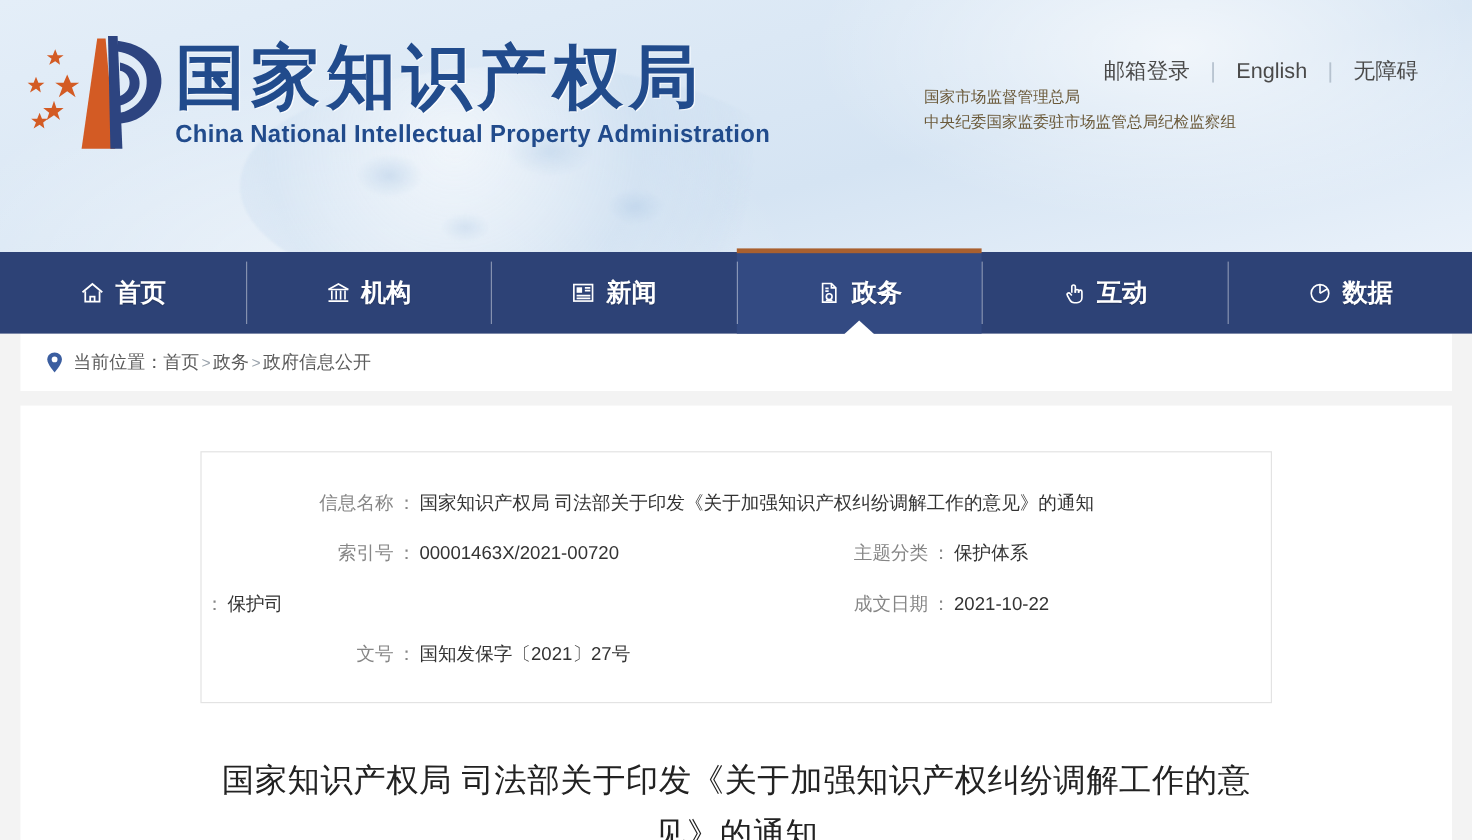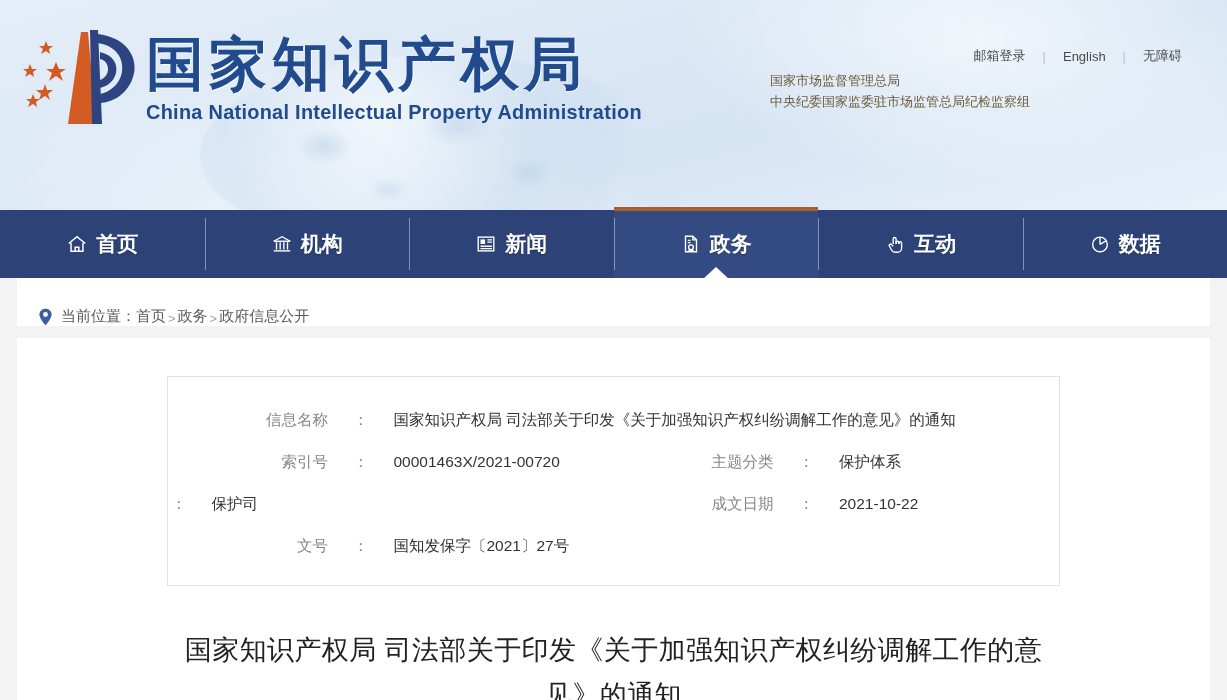--- a/index.html
+++ b/index.html
@@ -71,21 +71,21 @@
     white-space: nowrap;
     transform: scaleX(0.97);
     transform-origin: left center;
   }
 
   .top-links {
     position: absolute;
     right: 28px; top: 47px;
     display: flex;
     align-items: center;
-    font-size: 13px;
+    font-size: 18px;
     color: #4a4a4a;
   }
   .top-links a { color: #4a4a4a; text-decoration: none; padding: 0 17px; }
   .top-links .sep { color: #b6c2cf; }
 
   .affil {
     position: absolute;
     left: 770px; top: 70px;
     font-size: 13px;
     line-height: 21px;
@@ -173,21 +173,21 @@
   
   .crumb-wrap {
     width: 1227px;
     padding: 0 17px;
     background: #f3f3f3;
   }
   .crumb {
     background: #ffffff;
     height: 48px;
     display: flex;
-    align-items: flex-end;
+    align-items: center;
     padding-left: 21px;
     font-size: 15px;
     color: #5a5a5a;
   }
   .crumb .pin { margin-right: 8px; display: flex; }
   .crumb a { color: #5a5a5a; text-decoration: none; }
   .crumb .gt { color: #9aa3ac; padding: 0 2px; font-size: 13px; }
 
   .gap { height: 12px; background: #f3f3f3; }
 
@@ -208,21 +208,21 @@
     margin: 0 auto;
     border: 1px solid #e3e3e3;
     padding: 22px 0 18px 0;
   }
   .inforow {
     display: flex;
     padding: 9px 0;
     font-size: 15.5px;
     line-height: 24px;
   }
-  .infocell { display: flex; gap: 22px; }
+  .infocell { display: flex; }
   .infocell.half { width: 50%; }
   .infocell.full { width: 100%; }
   .ilabel {
     color: #868686;
     text-align: right;
     white-space: nowrap;
   }
   .infocell.half .ilabel { width: 160px; }
   .infocell.full .ilabel { width: 160px; }
   .icolon { color: #868686; padding: 0 3px; }

